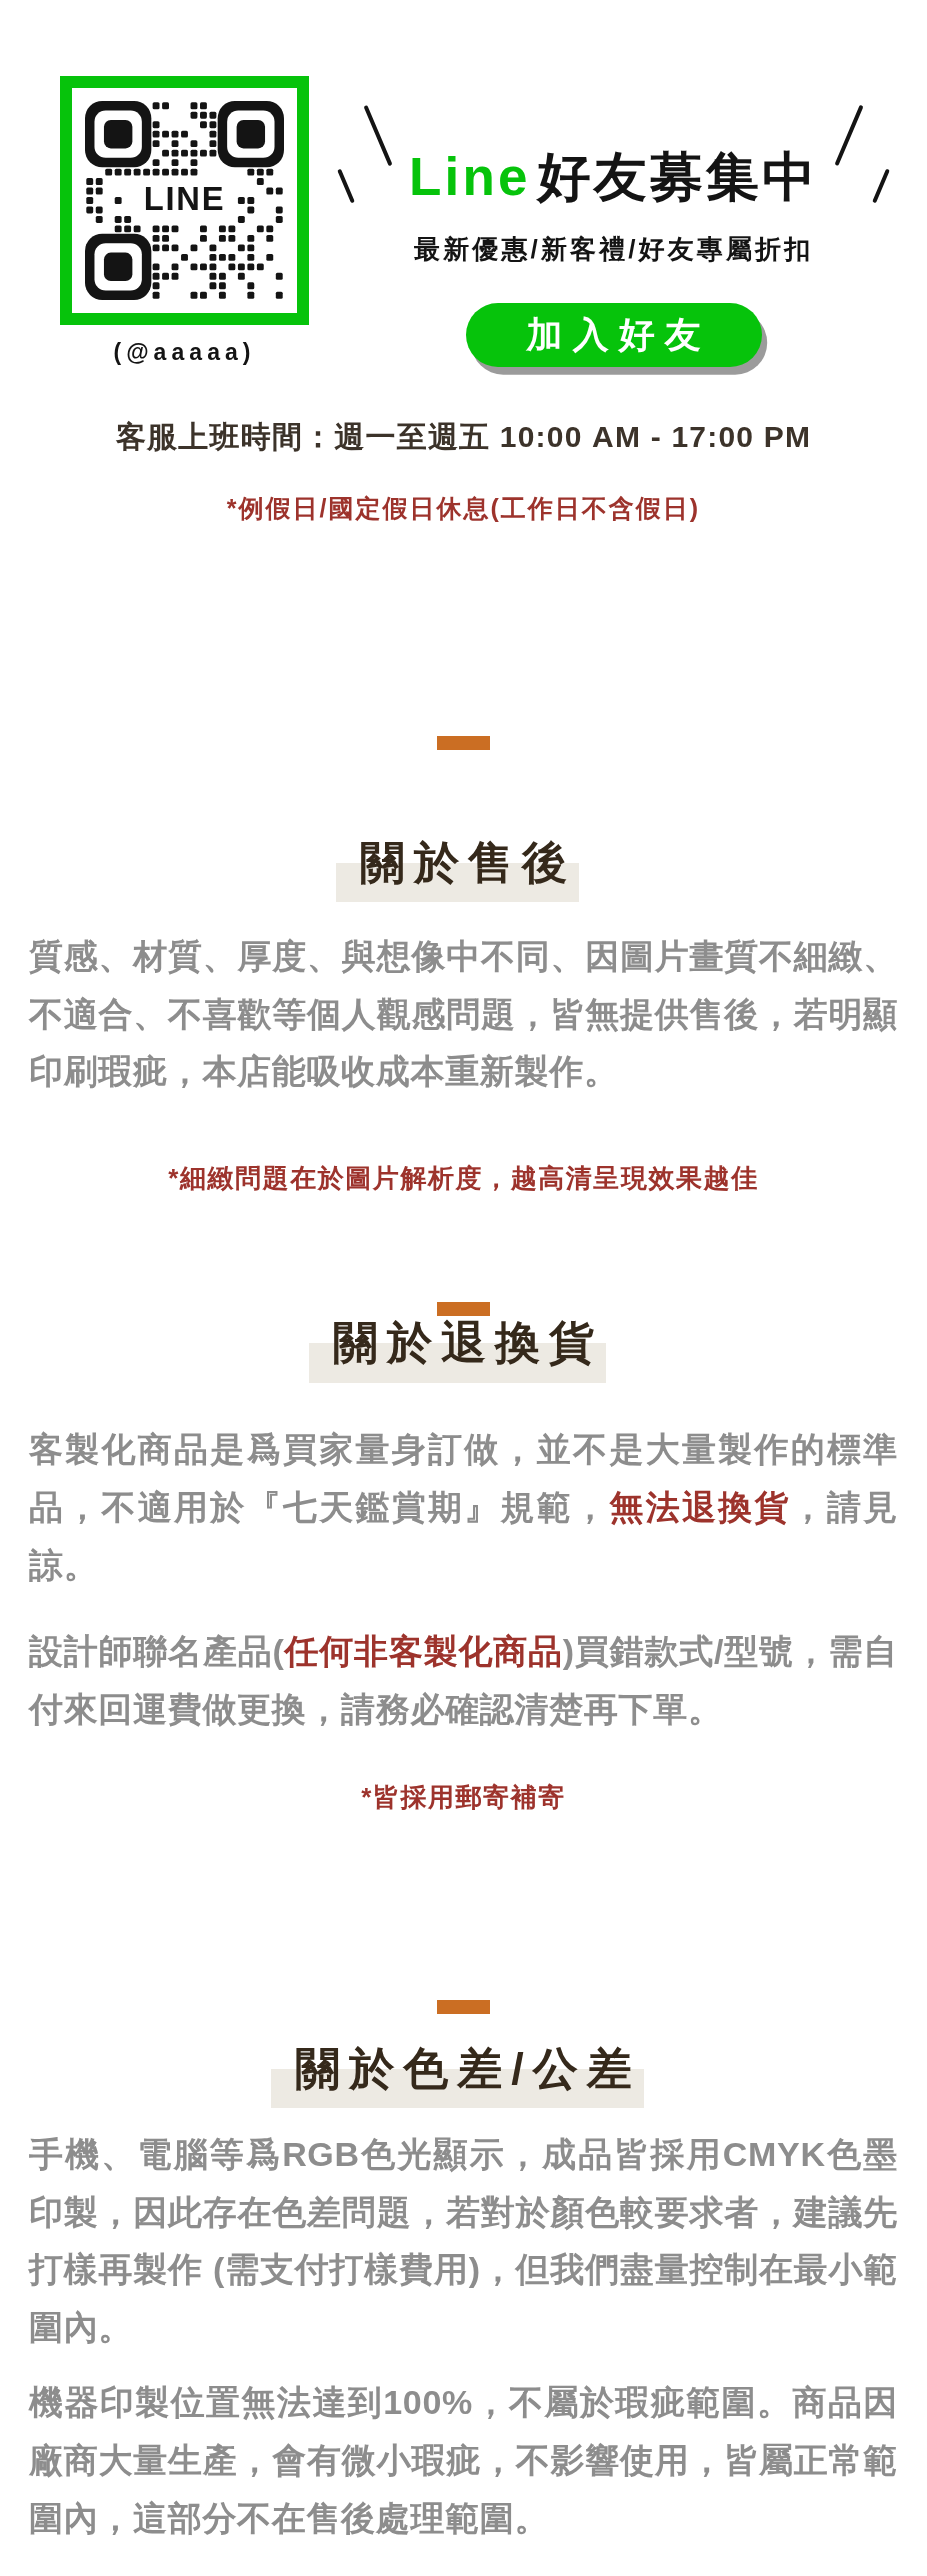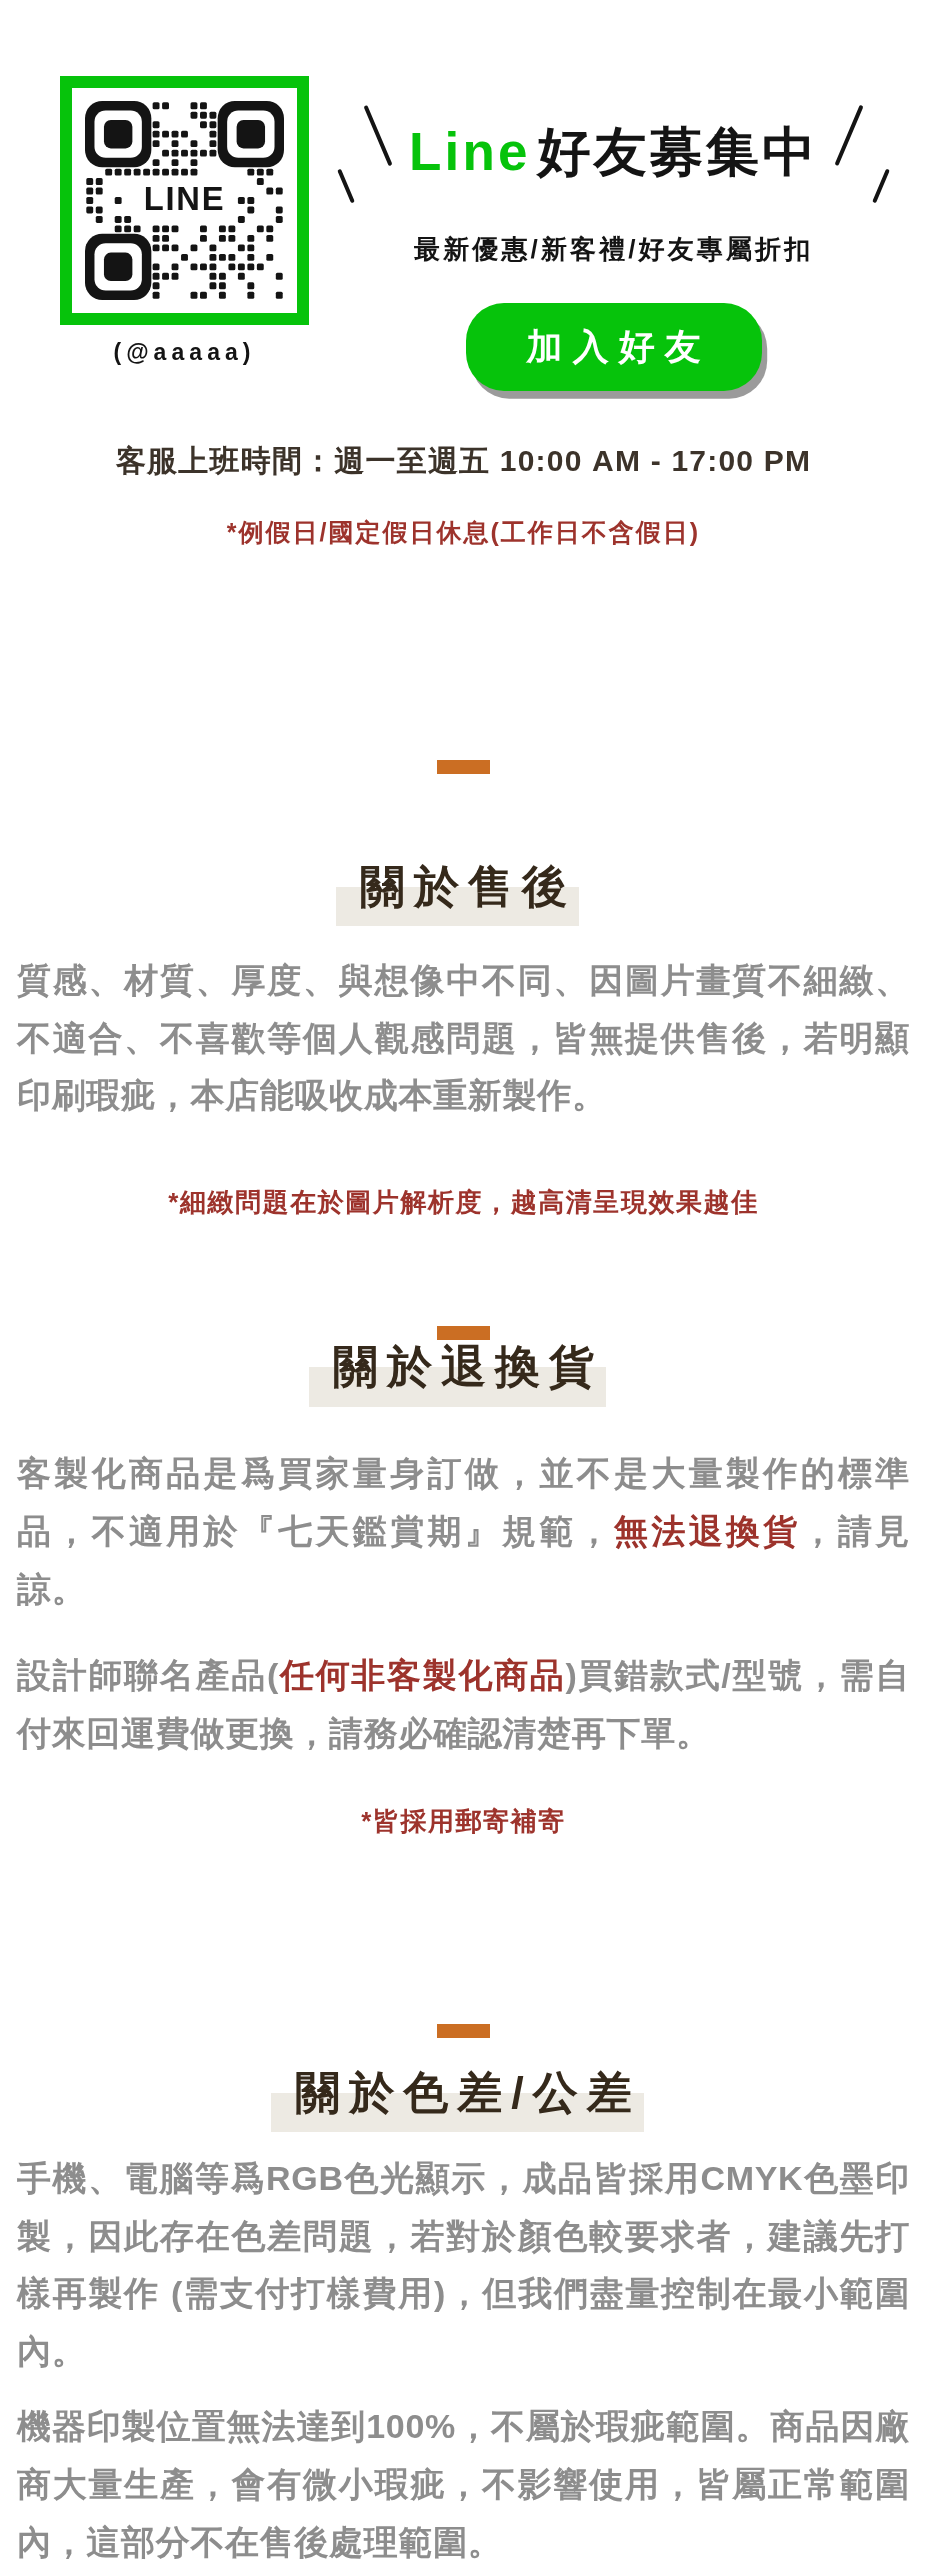--- a/index.html
+++ b/index.html
@@ -16,32 +16,32 @@
   
   .top{display:flex;align-items:flex-start;padding:76px 0 0 60px}
   .qr-col{width:249px;flex:none;text-align:center}
   .qr-frame{
     width:249px;height:249px;background:#fff;border:12px solid var(--green);
     padding:13px;display:block;
   }
   .qr-frame svg{width:100%;height:100%;display:block}
   .qr-caption{margin-top:13.7px;font-size:23px;font-weight:bold;color:var(--dark);letter-spacing:.22em;white-space:nowrap}
   .promo-col{flex:1;display:flex;flex-direction:column;align-items:center;padding:22px 8.6px 0 0}
-  .line-title-row{display:flex;align-items:center;gap:22px}
+  .line-title-row{display:flex;align-items:flex-end;gap:22px}
   .rays{position:relative;width:48px;height:108px;flex:none}
   .ray{position:absolute;width:4.3px;background:var(--dark);border-radius:2.6px}
   .rays-l .ray-long{height:65px;top:5.2px;right:6.9px;transform:rotate(-23deg)}
   .rays-l .ray-short{height:36px;bottom:1.7px;left:5.2px;transform:rotate(-23deg)}
   .rays-r .ray-long{height:65px;top:5.2px;left:6.9px;transform:rotate(23deg)}
   .rays-r .ray-short{height:36px;bottom:1.7px;right:5.2px;transform:rotate(23deg)}
   .line-title{font-size:53px;font-weight:900;color:var(--dark);letter-spacing:.06em;white-space:nowrap;line-height:1.1}
   .line-title .latin{color:var(--green);margin-right:6.9px}
   .promo-subtitle{margin-top:26px;font-size:26px;font-weight:bold;color:var(--dark);letter-spacing:.12em;white-space:nowrap}
   .join-btn{
-    margin-top:36px;width:296px;height:88px;border:none;border-radius:38px;cursor:pointer;
+    margin-top:36px;width:296px;height:64px;border:none;border-radius:38px;cursor:pointer;
     background:var(--green);color:#fff;font-family:inherit;font-size:36px;font-weight:900;
     letter-spacing:.28em;text-indent:.28em;display:flex;align-items:center;justify-content:center;
     box-shadow:5.2px 7.7px 0 var(--shadow);
   }
   
   .hours{margin-top:50px;text-align:center;font-size:30px;font-weight:bold;color:var(--hours);letter-spacing:.04em;white-space:nowrap}
   .note{text-align:center;font-size:25px;font-weight:bold;color:var(--red);letter-spacing:.08em;white-space:nowrap}
   .top-note{margin-top:34px}
   
   .divider{width:53px;height:13.7px;background:var(--orange);margin:0 auto}
@@ -52,21 +52,21 @@
   .sec1 .sec-heading-wrap{margin-top:86px}
   .sec2 .sec-heading-wrap{}
   .sec3 .sec-heading-wrap{margin-top:28px}
   .sec-heading{
     position:relative;display:inline-block;font-size:45px;font-weight:900;
     color:var(--heading);letter-spacing:.2em;text-indent:.2em;line-height:1.18;white-space:nowrap;text-align:center;
   }
   .sec-heading-hl{position:absolute;left:-15.5px;right:-3.4px;top:52%;bottom:-13.7px;background:var(--highlight)}
   .sec-heading-text{position:relative;z-index:1}
   .para{
-    padding:0 17px;text-align:justify;text-justify:inter-ideograph;
+    padding:0 29px;text-align:justify;text-justify:inter-ideograph;
     font-size:34px;font-weight:bold;color:var(--gray-text);line-height:1.7;letter-spacing:.02em;
   }
   .seg-red{color:var(--red)}
   .sec1 .para{margin-top:39px}
   .sec2 .para-0{margin-top:52px}
   .sec2 .para-1{margin-top:29px}
   .sec3 .para-0{margin-top:31px}
   .sec3 .para-1{margin-top:17px}
   .sec-note{font-size:26px;letter-spacing:.06em}
   .sec1 .sec-note{margin-top:60px}

